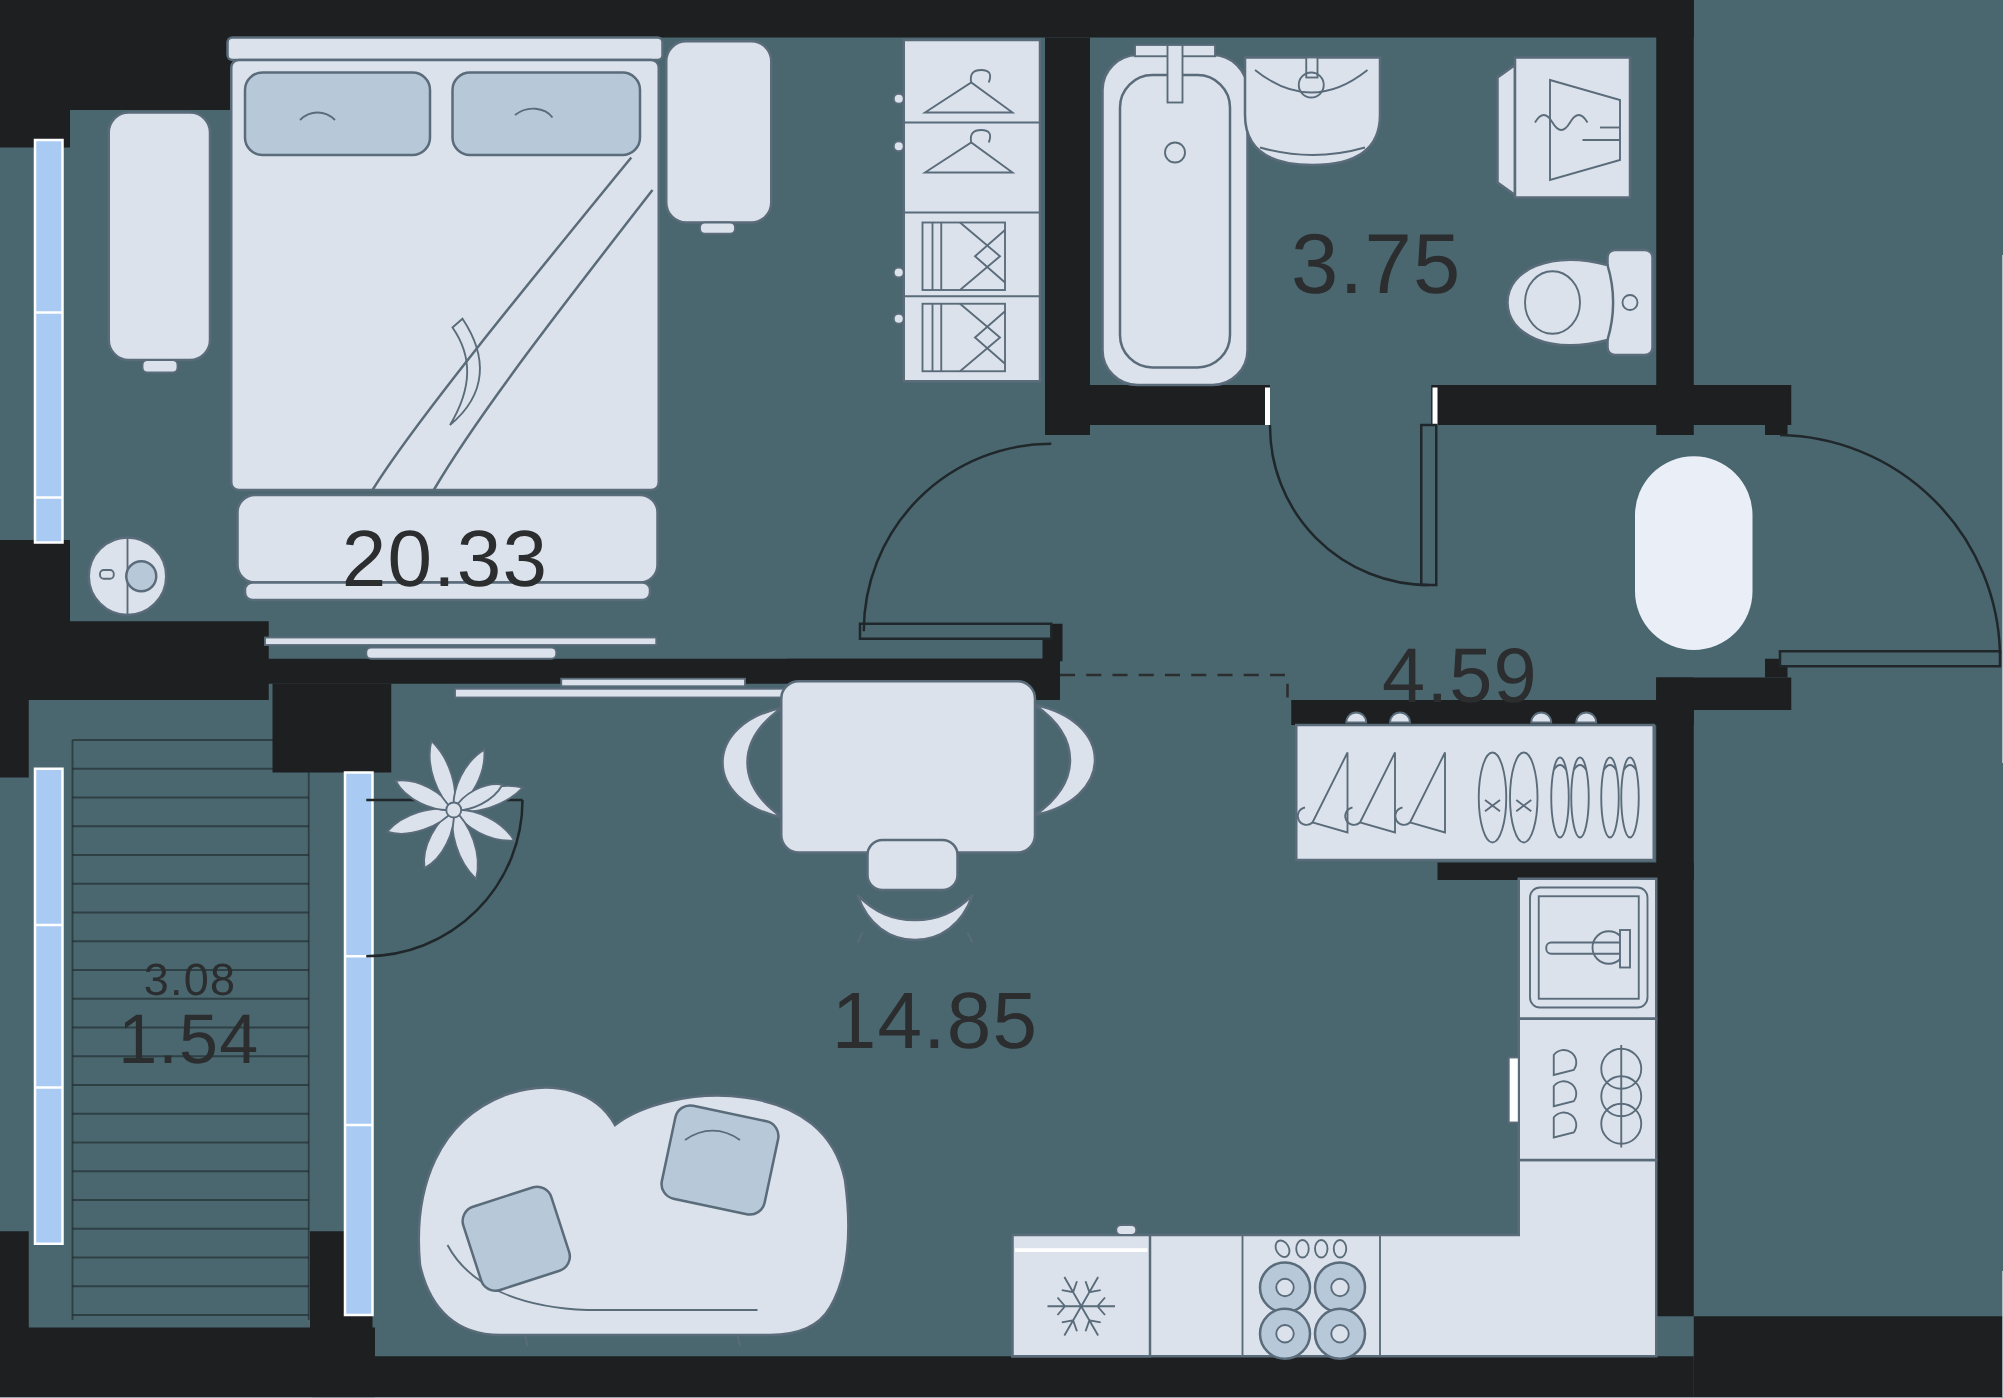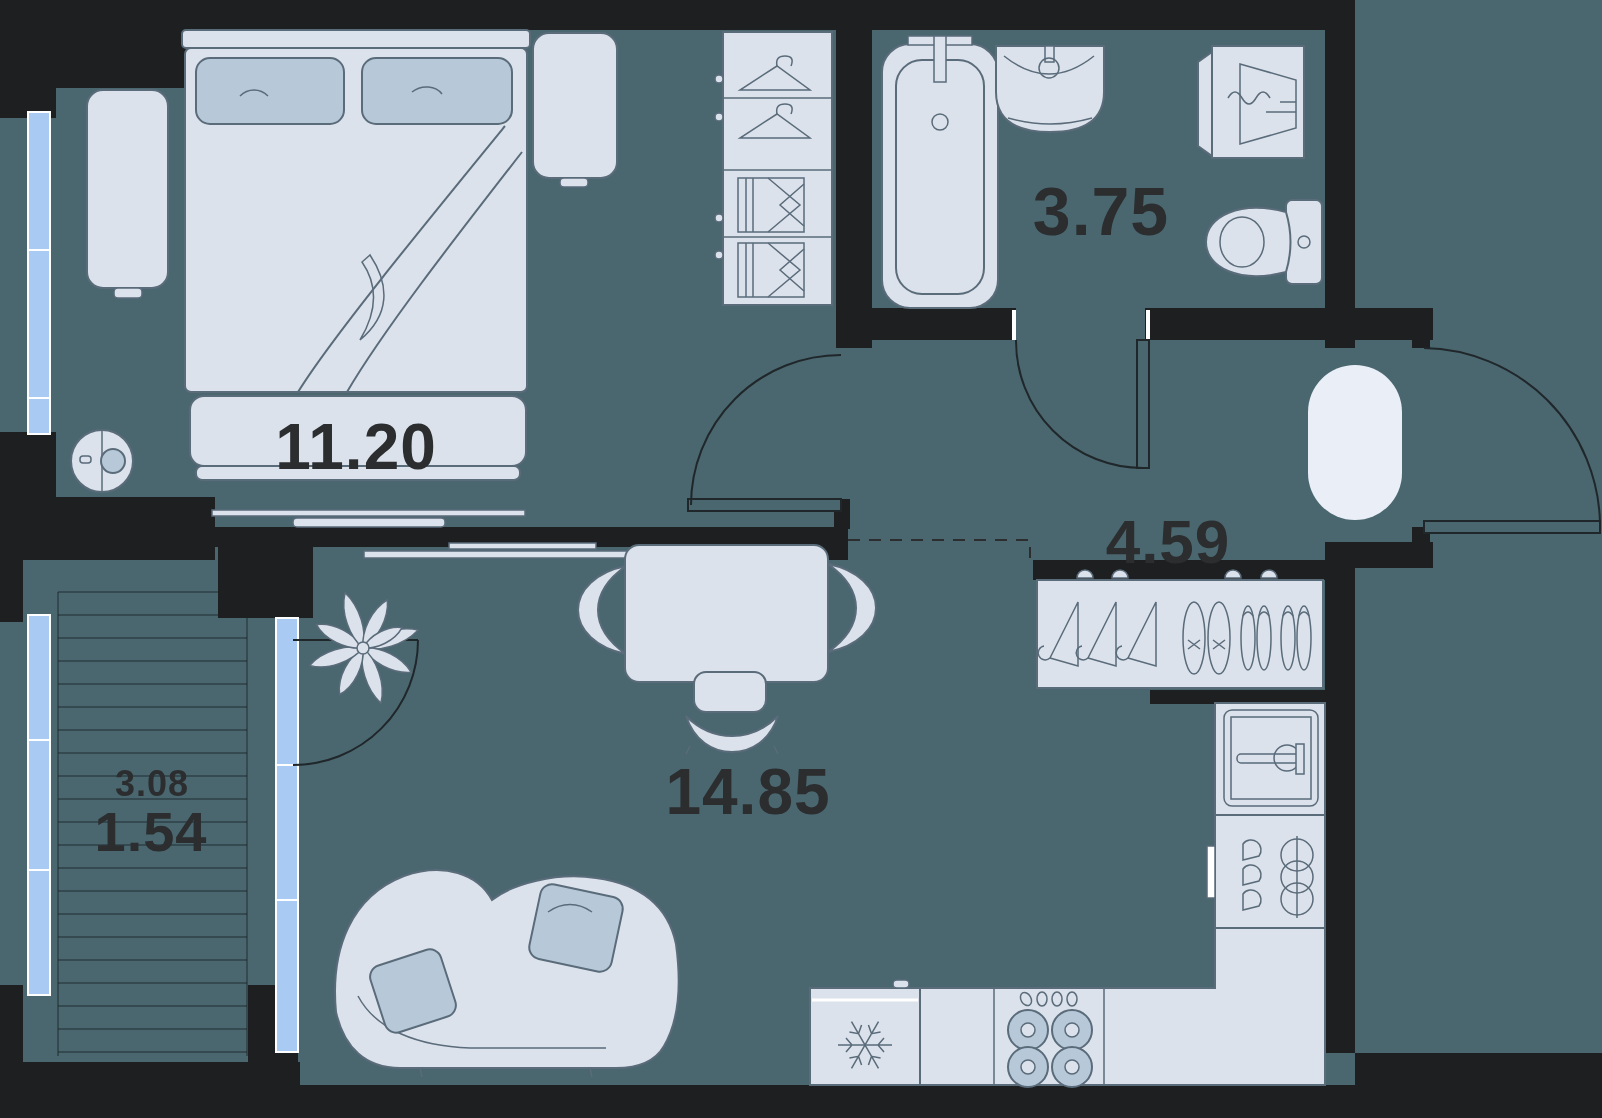--- a/index.html
+++ b/index.html
@@ -17,25 +17,25 @@
   .acc{fill:var(--c-accent);stroke:var(--c-furniture-stroke);stroke-width:2;}
   .ln{fill:none;stroke:var(--c-furniture-stroke);stroke-width:2;}
   .ln1{fill:none;stroke:var(--c-furniture-stroke);stroke-width:1.5;}
   .win{fill:var(--c-window);stroke:#ffffff;stroke-width:2;}
   .windiv{stroke:#ffffff;stroke-width:2;}
   .arc{fill:none;stroke:#20272a;stroke-width:2;}
   .doorleaf{fill:var(--c-floor);stroke:#20272a;stroke-width:2;}
   .hatch{stroke:rgba(25,32,35,0.55);stroke-width:1.5;}
   .jamb{fill:#ffffff;}
   .area{position:absolute;transform:translate(-50%,-50%);color:var(--c-text);
-        font-weight:700;letter-spacing:1px;white-space:nowrap;}
+        font-weight:400;letter-spacing:1px;white-space:nowrap;}
   .a-bedroom{left:356px;top:447px;font-size:64px;}
   .a-bathroom{left:1101px;top:211px;font-size:68px;}
   .a-hallway{left:1168px;top:541px;font-size:62px;}
-  .a-living{left:748px;top:792px;font-size:64px;}
+  .a-living{left:748px;top:816px;font-size:64px;}
   .a-balcony1{left:152px;top:784px;font-size:36px;}
   .a-balcony2{left:151px;top:831px;font-size:56px;}
 </style>
 </head>
 <body>
 
 <div class="stage">
 
 <svg width="1602" height="1118" viewBox="0 0 1602 1118">
 
@@ -346,19 +346,19 @@
       <path class="ln1" d="M 420 1068 l 2 9 M 590 1068 l 2 9"></path>
       <g>
         <rect class="acc" x="376" y="956" width="74" height="70" rx="12" transform="rotate(-18 413 991)"></rect>
         <rect class="acc" x="534" y="890" width="84" height="76" rx="12" transform="rotate(12 576 928)"></rect>
         <path class="ln1" d="M 548 912 c 14 -10 30 -10 44 0"></path>
       </g>
     </g>
   </g>
 </svg>
 
-  <div class="area a-bedroom">11.20</div>
+  <div class="area a-bedroom">20.33</div>
   <div class="area a-bathroom">3.75</div>
   <div class="area a-hallway">4.59</div>
   <div class="area a-living">14.85</div>
   <div class="area a-balcony1">3.08</div>
   <div class="area a-balcony2">1.54</div>
 </div>
 
 </body></html>

